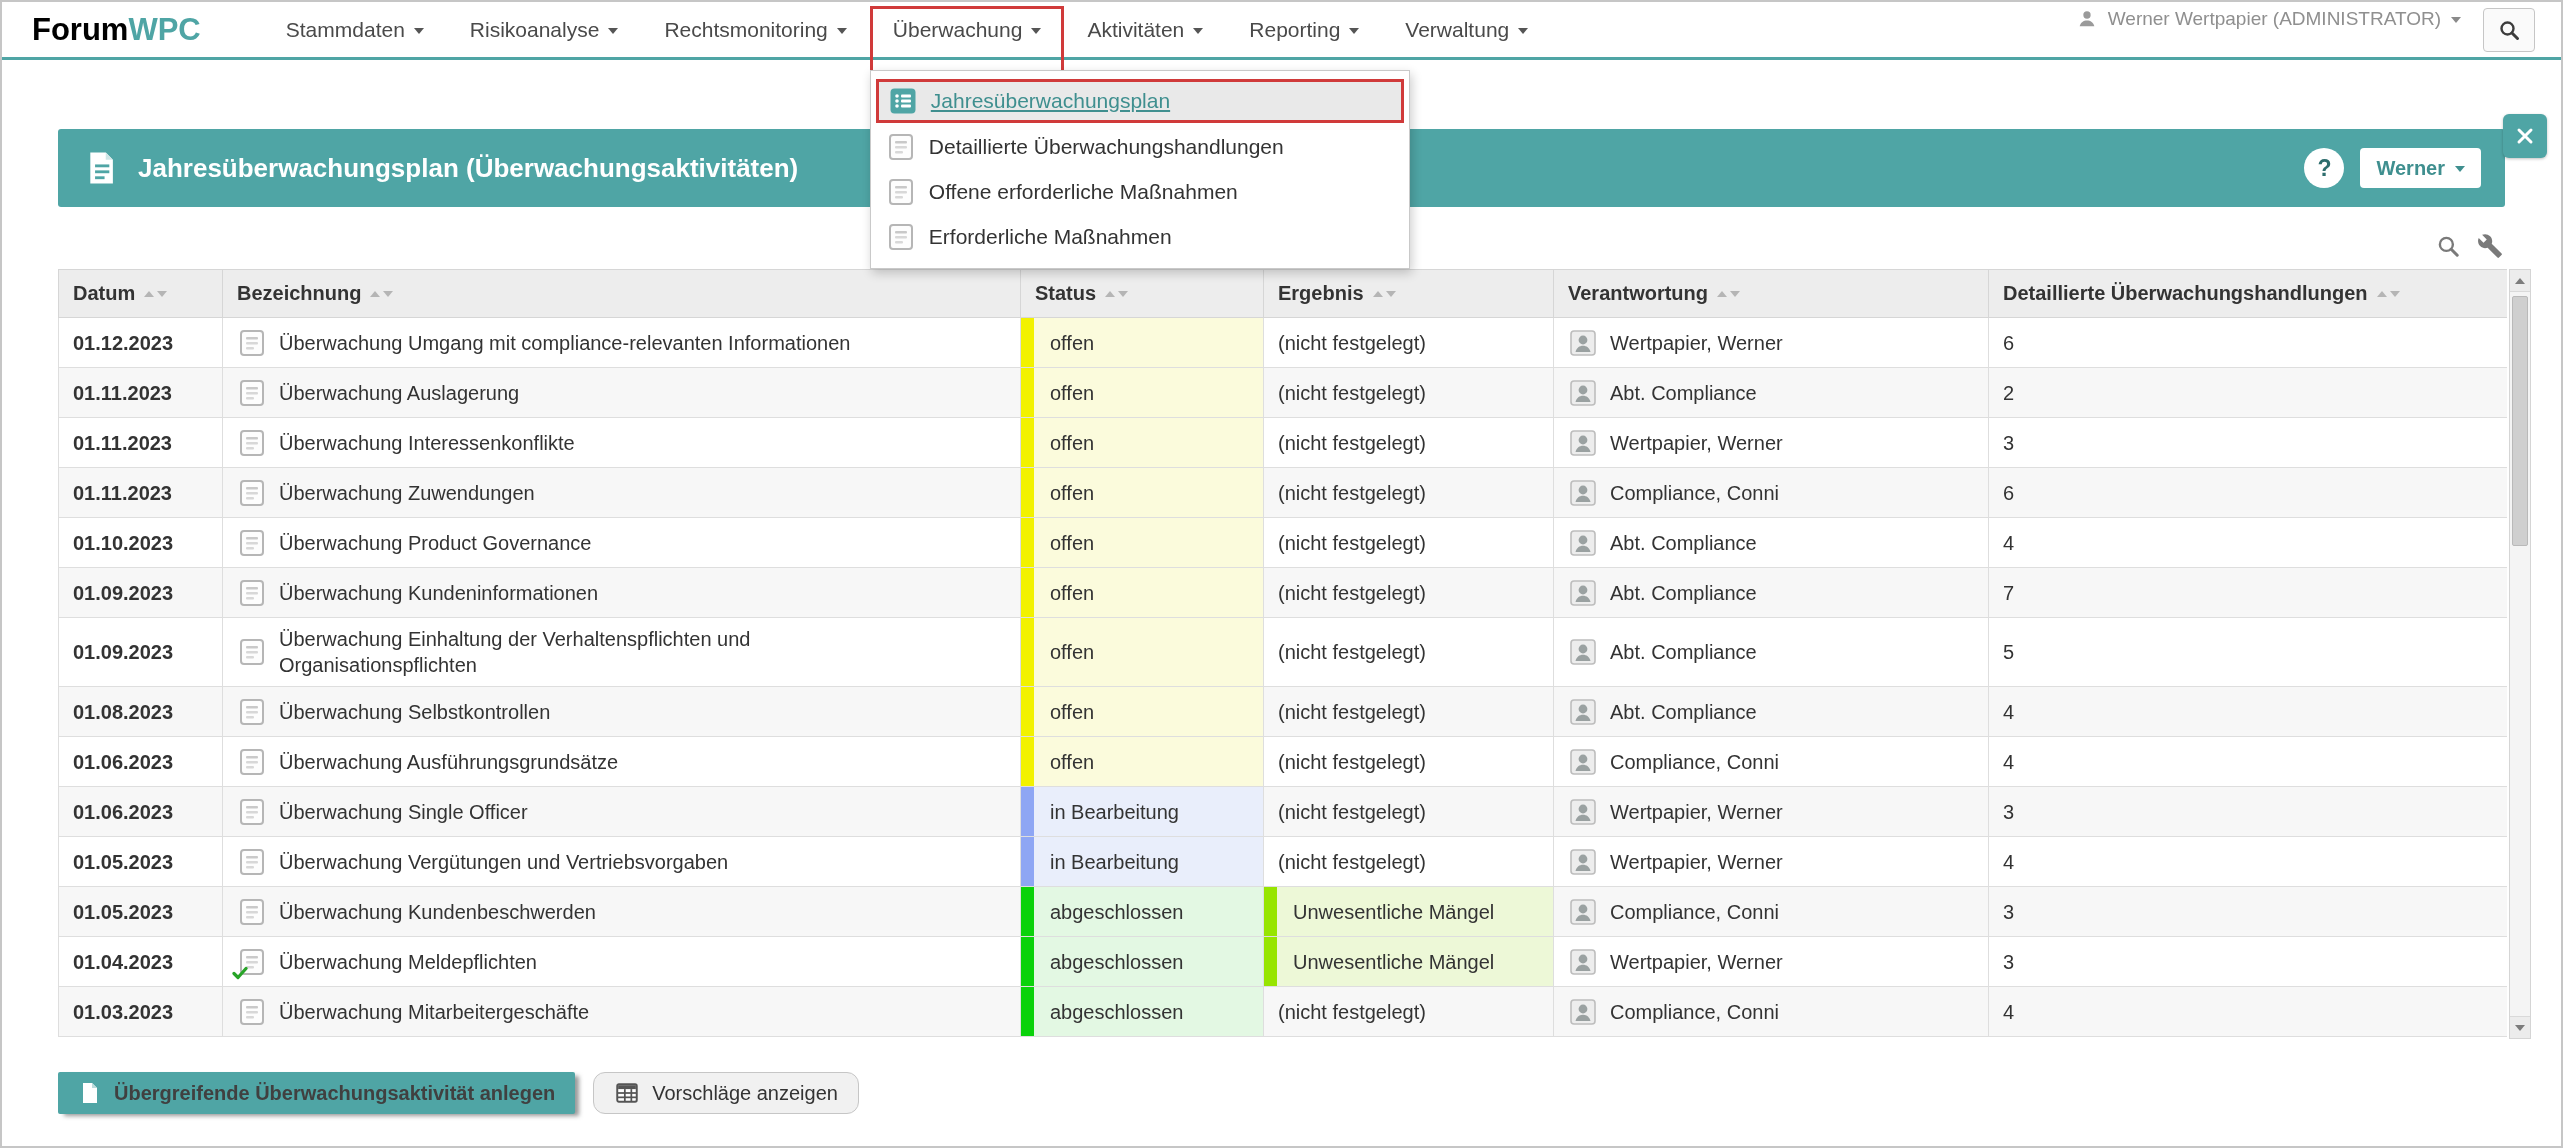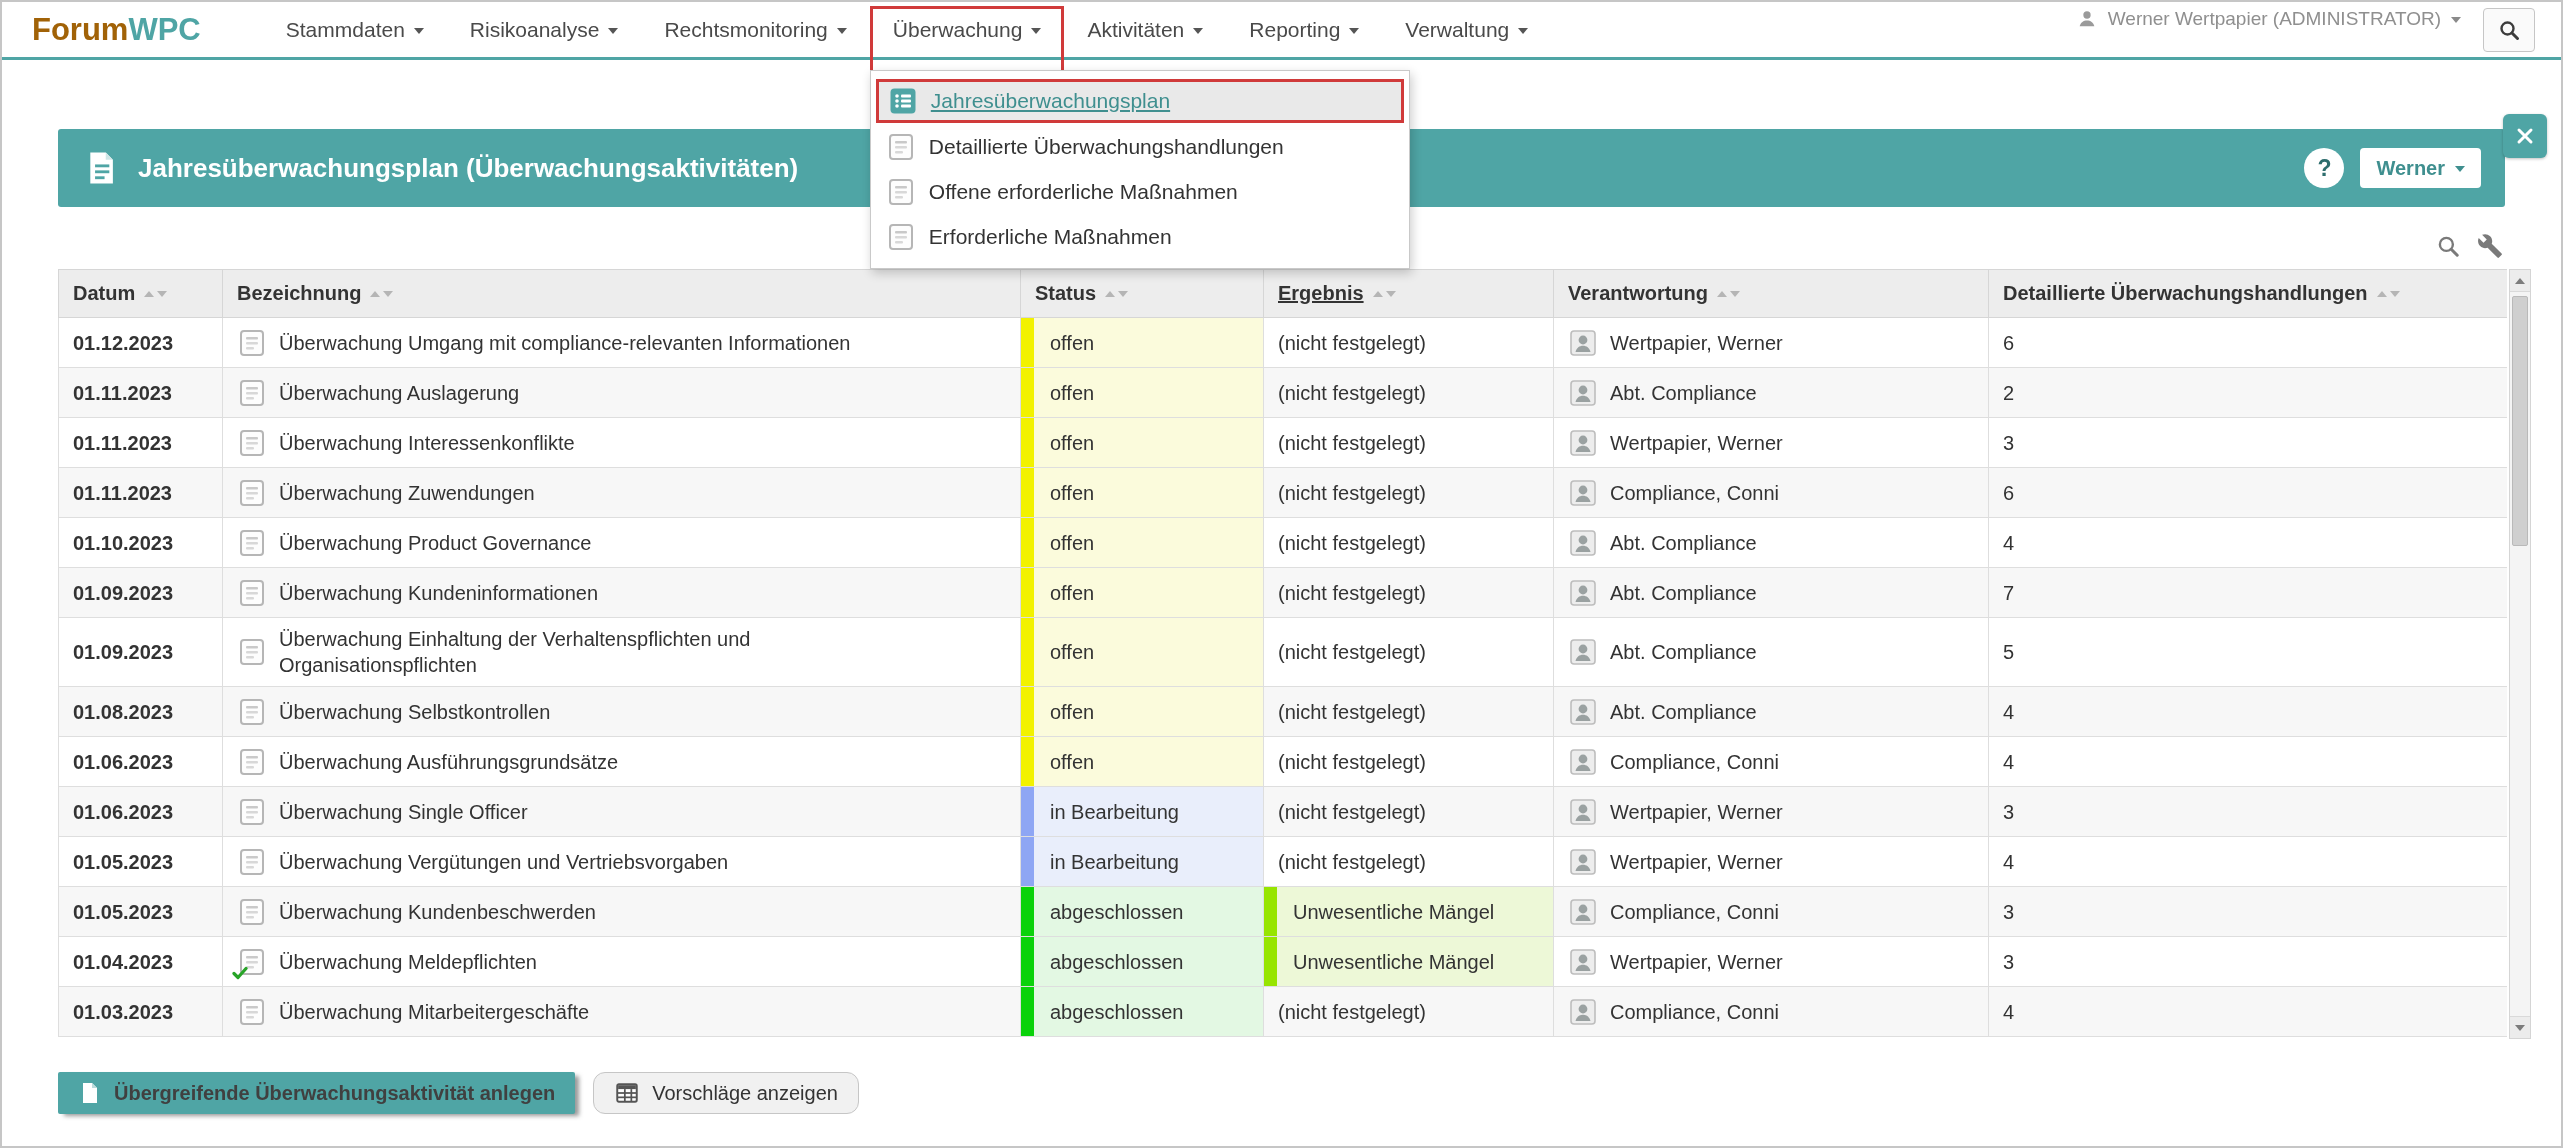--- a/index.html
+++ b/index.html
@@ -18,21 +18,21 @@
     height: 58px;
     display: flex;
     align-items: center;
     padding: 0 26px 0 30px;
     border-bottom: 3px solid #4fa5a5;
     background: #fff;
     position: relative;
     z-index: 40;
   }
   .logo { font-size: 31px; font-weight: bold; cursor: pointer; white-space: nowrap; }
-  .logo .p1 { color: #a16207; }
+  .logo .p1 { color: #000000; }
   .logo .p2 { color: #4fa5a5; }
   .main-nav { display: flex; align-items: stretch; margin-left: 62px; height: 100%; }
   .nav-item {
     position: relative;
     display: flex; align-items: center; gap: 9px;
     padding: 0 23px;
     font-size: 21px; color: #4a4a4a;
     cursor: pointer; white-space: nowrap;
   }
   .caret {
@@ -364,21 +364,21 @@
               </th>
               <th style="width: 243px;">
                 <span class="th-flex">
                   <span>Status</span>
                   <span class="sort">
                     <span class="tri up"></span>
                     <span class="tri down"></span>
                   </span>
                 </span>
               </th>
-              <th style="width: 290px; text-decoration: underline;">
+              <th style="width: 290px;">
                 <span class="th-flex">
                   <span>Ergebnis</span>
                   <span class="sort">
                     <span class="tri up"></span>
                     <span class="tri down"></span>
                   </span>
                 </span>
               </th>
               <th style="width: 435px;">
                 <span class="th-flex">

